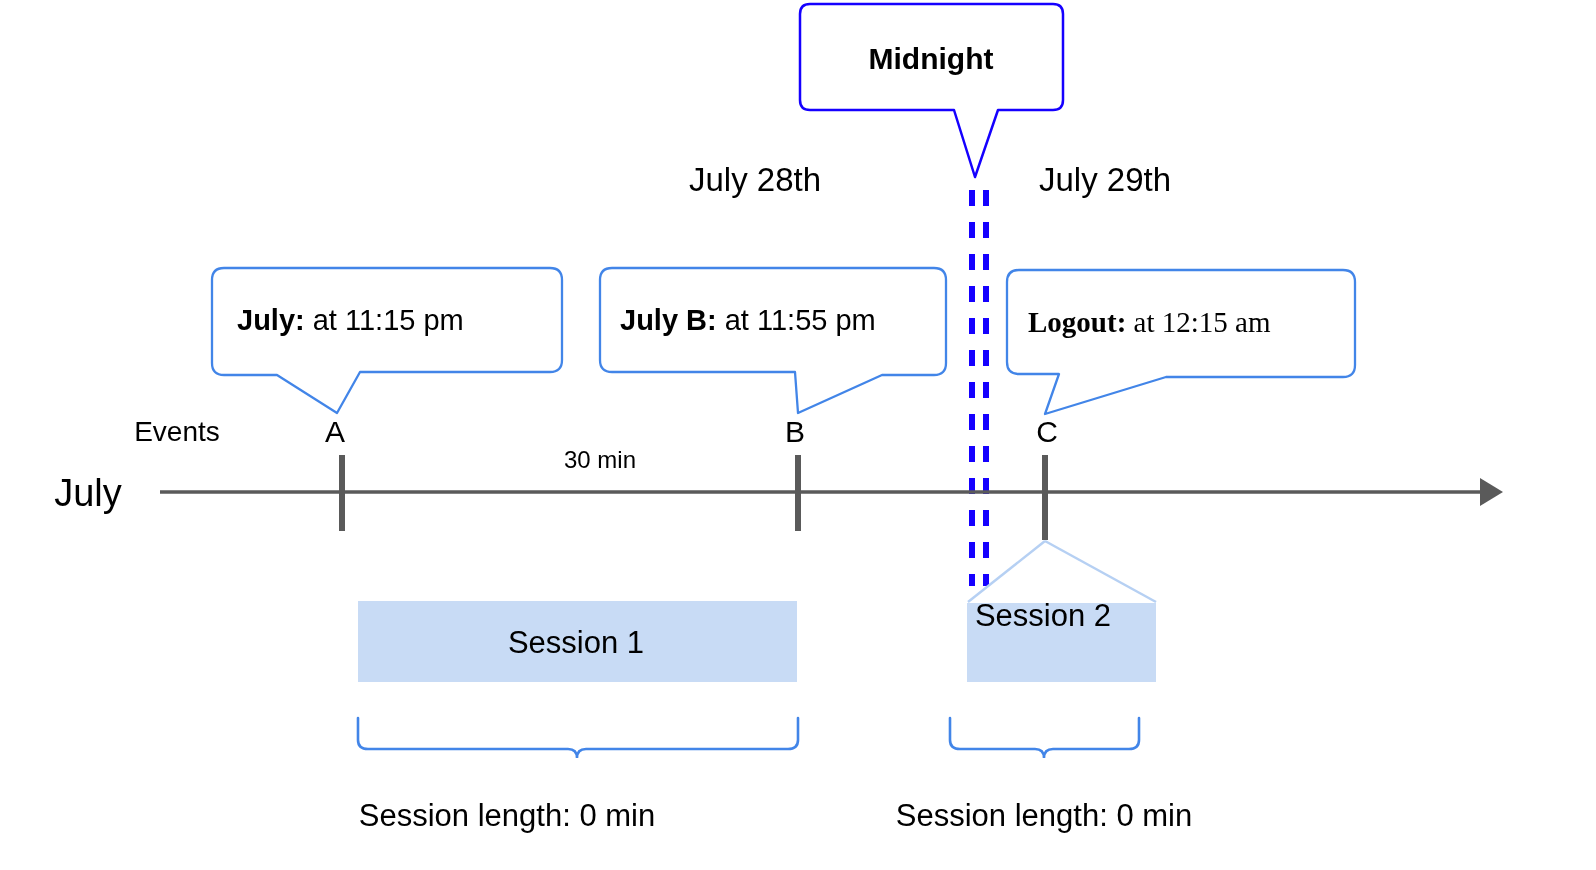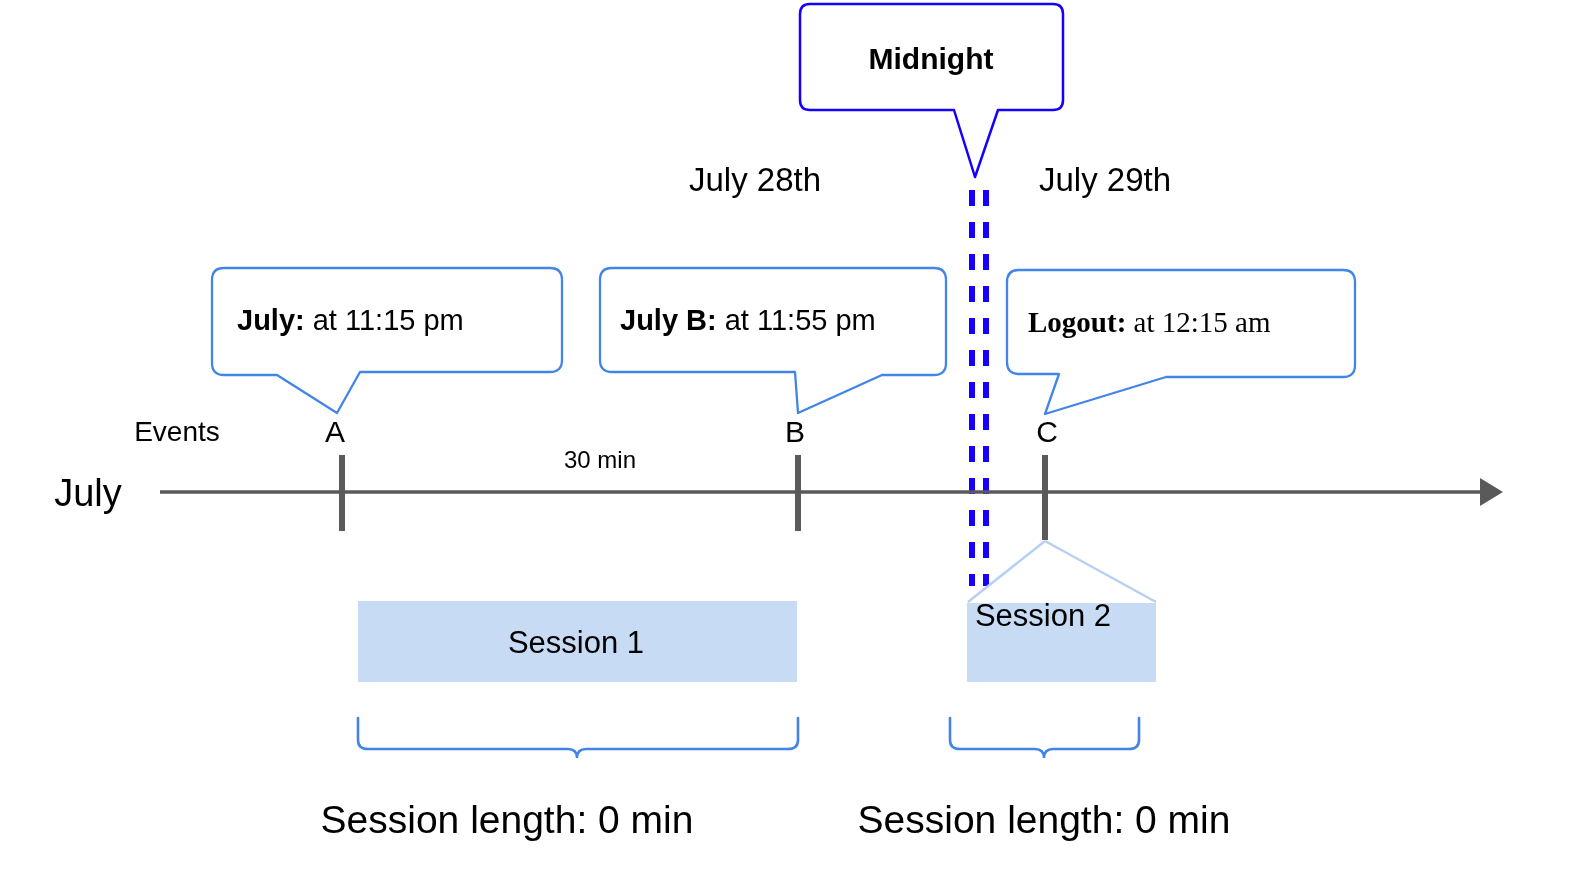--- a/index.html
+++ b/index.html
@@ -62,21 +62,21 @@
   .dur-label {
     font-size: 24px;
     line-height: 1;
     margin-left: 27px;
   }
   .session-label {
     font-size: 31px;
     line-height: 1;
   }
   .length-label {
-    font-size: 39px;
+    font-size: 31px;
     line-height: 1;
   }
   .center {
     transform: translateX(-50%);
   }
 </style>
 </head>
 <body>
 
 <div id="stage">

